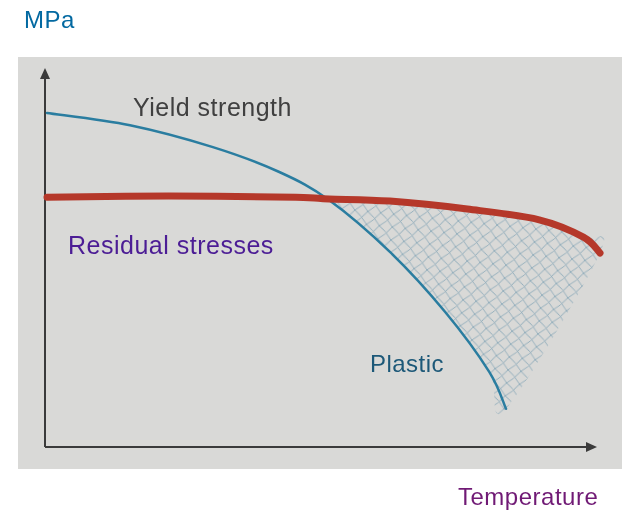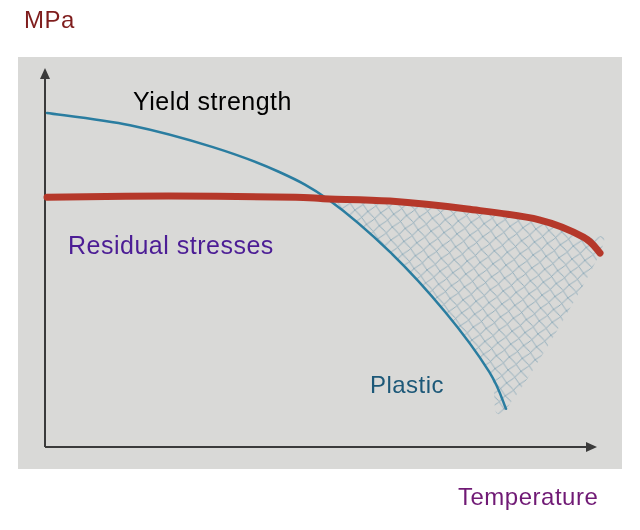--- a/index.html
+++ b/index.html
@@ -13,21 +13,21 @@
     width: 640px;
     height: 530px;
     background: #ffffff;
     overflow: hidden;
   }
   .axis-unit {
     position: absolute;
     left: 24px;
     top: 6px;
     font-size: 24px;
-    color: #7f1d1d;
+    color: #0369a1;
     letter-spacing: 0.5px;
   }
   .x-axis-caption {
     position: absolute;
     left: 458px;
     top: 483px;
     font-size: 24px;
     color: #701a75;
     letter-spacing: 0.5px;
   }
@@ -43,44 +43,43 @@
     position: absolute;
     left: 0;
     top: 0;
   }
   .lbl {
     position: absolute;
     white-space: nowrap;
   }
   .lbl-yield {
     left: 115px;
-    top: 30px;
+    top: 36px;
     font-size: 25px;
-    color: #000000;
+    color: #404040;
     letter-spacing: 0.5px;
   }
   .lbl-residual {
     left: 50px;
     top: 170px;
     font-size: 25px;
     line-height: 36px;
     color: #4c1d95;
     letter-spacing: 0.5px;
   }
   .lbl-plastic {
     left: 298px;
     top: 290px;
     width: 182px;
     text-align: center;
     font-size: 24px;
     line-height: 33px;
     color: #1c5878;
     white-space: normal;
     letter-spacing: 0.5px;
-    margin-top: 21px;
   }
 </style>
 </head>
 <body>
 
 <div class="stage">
 
   <div class="axis-unit">MPa</div>
 
   <div class="panel">

